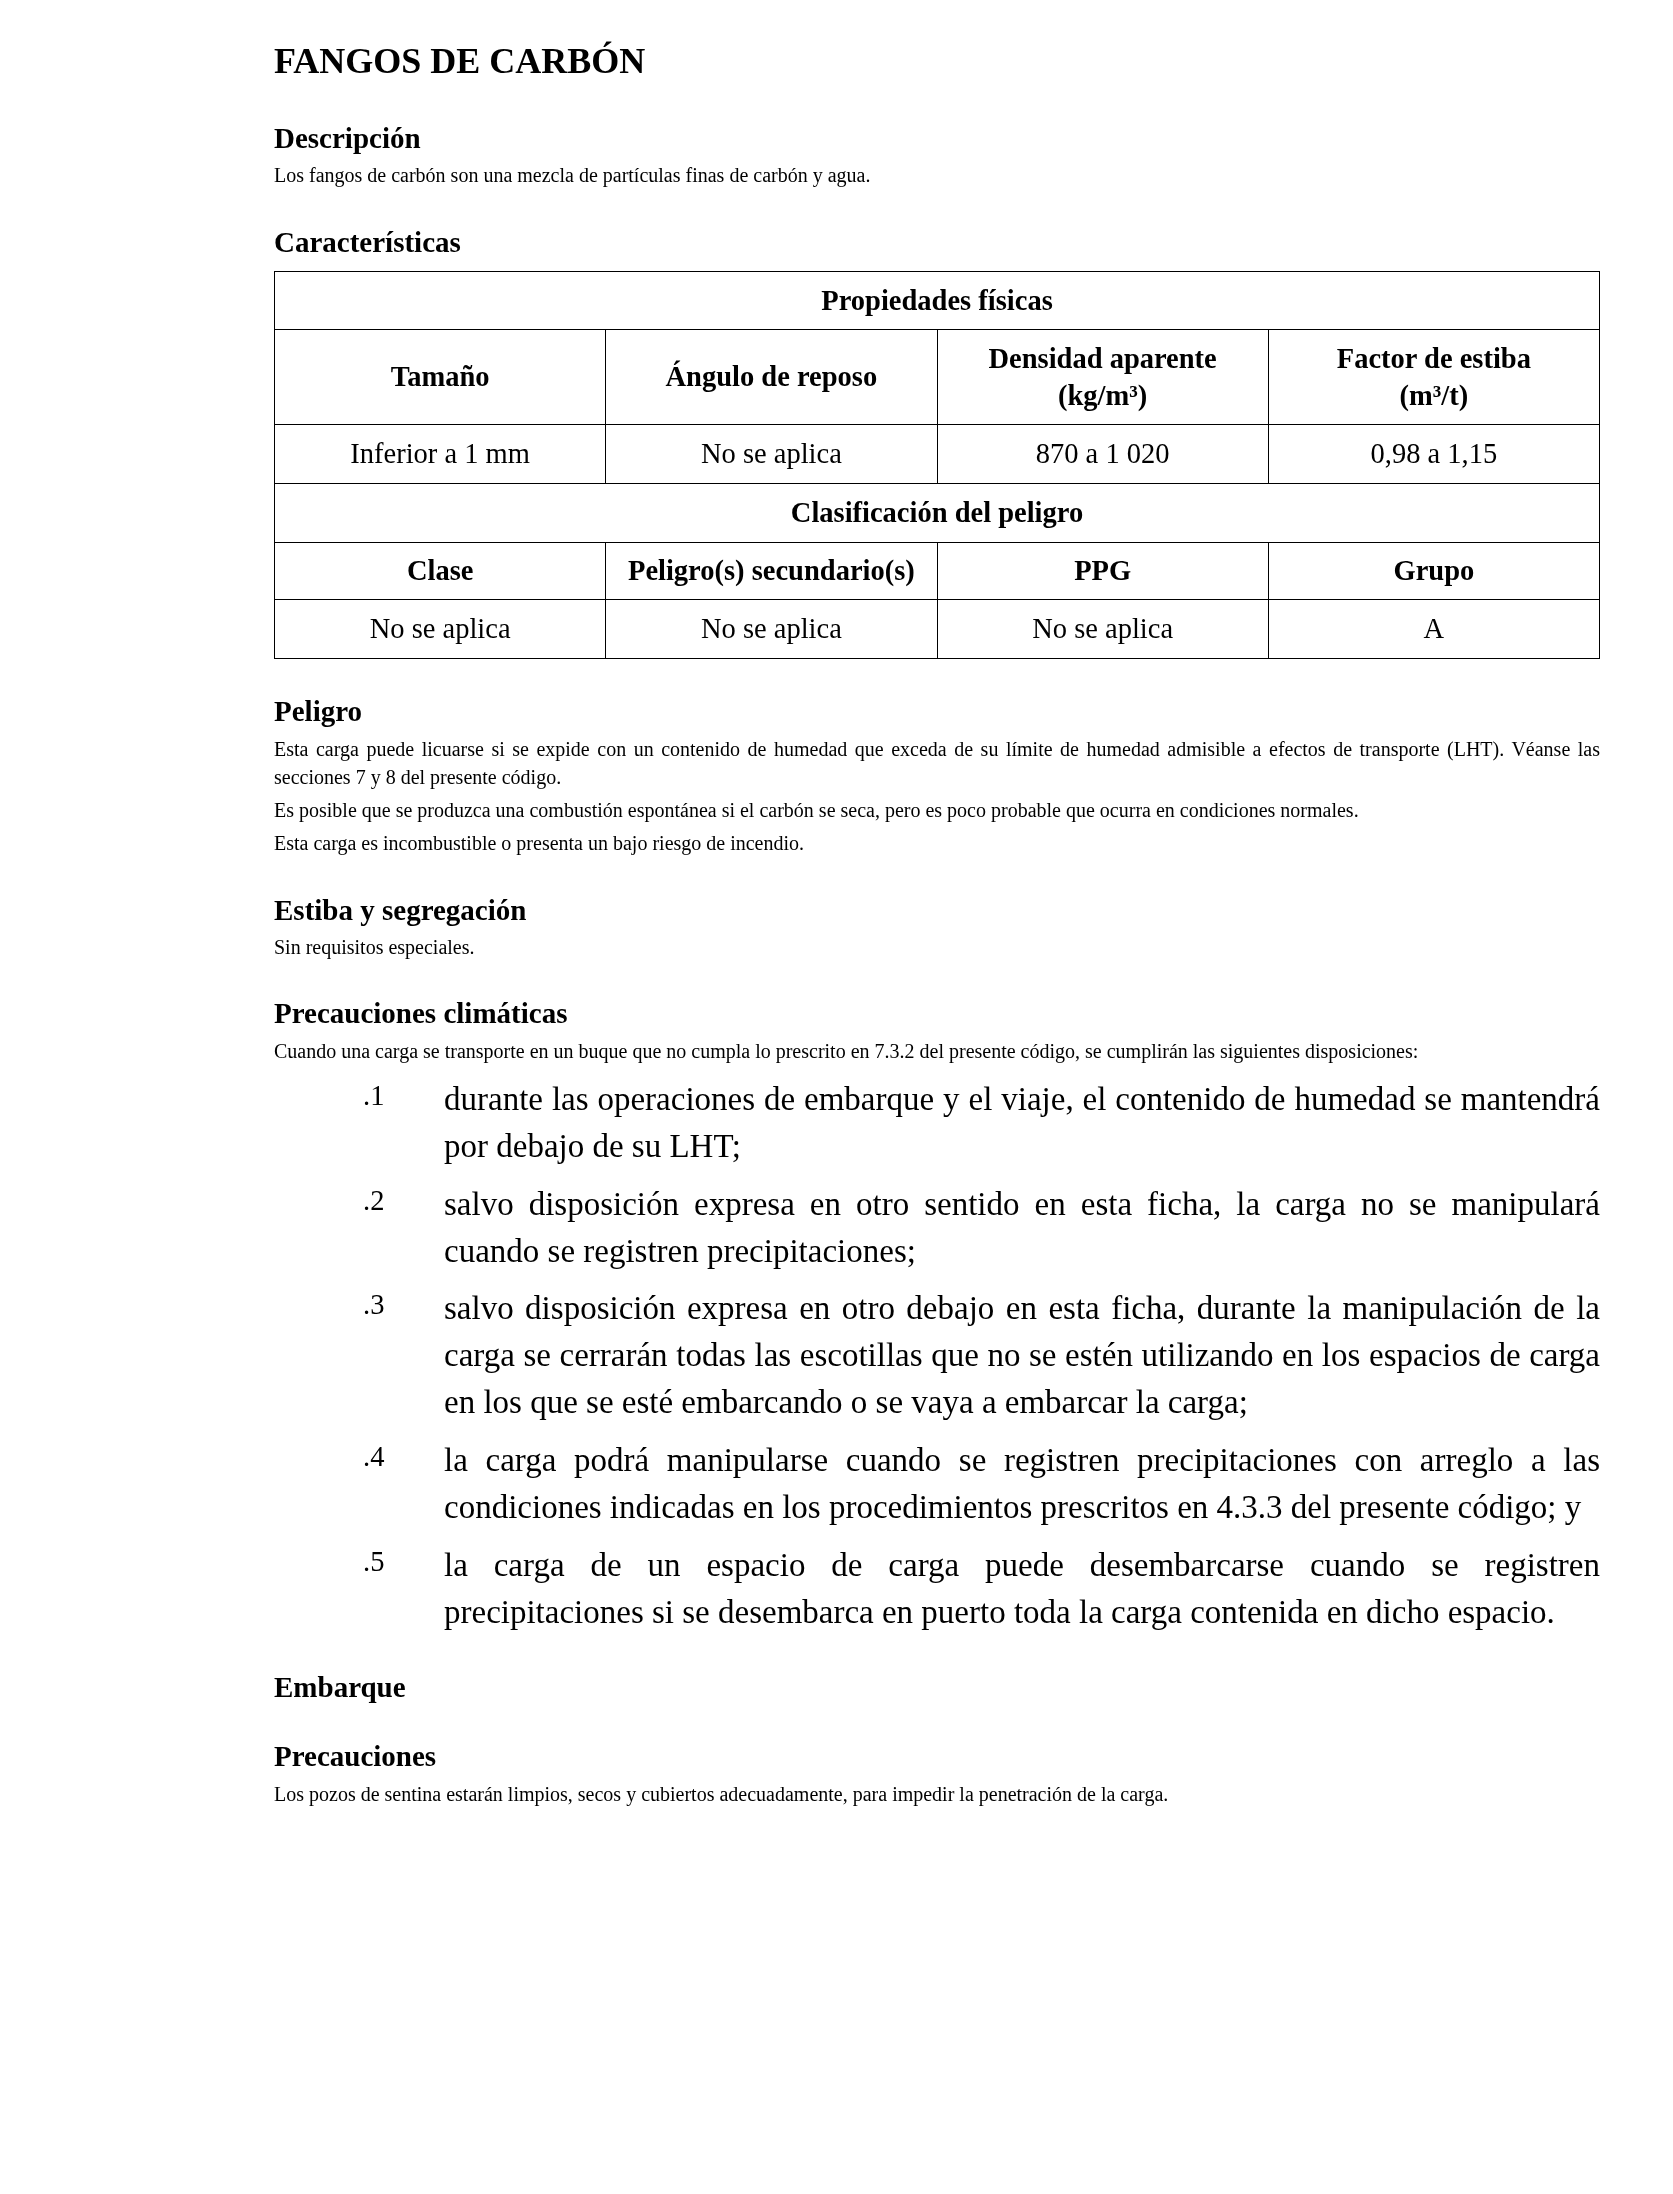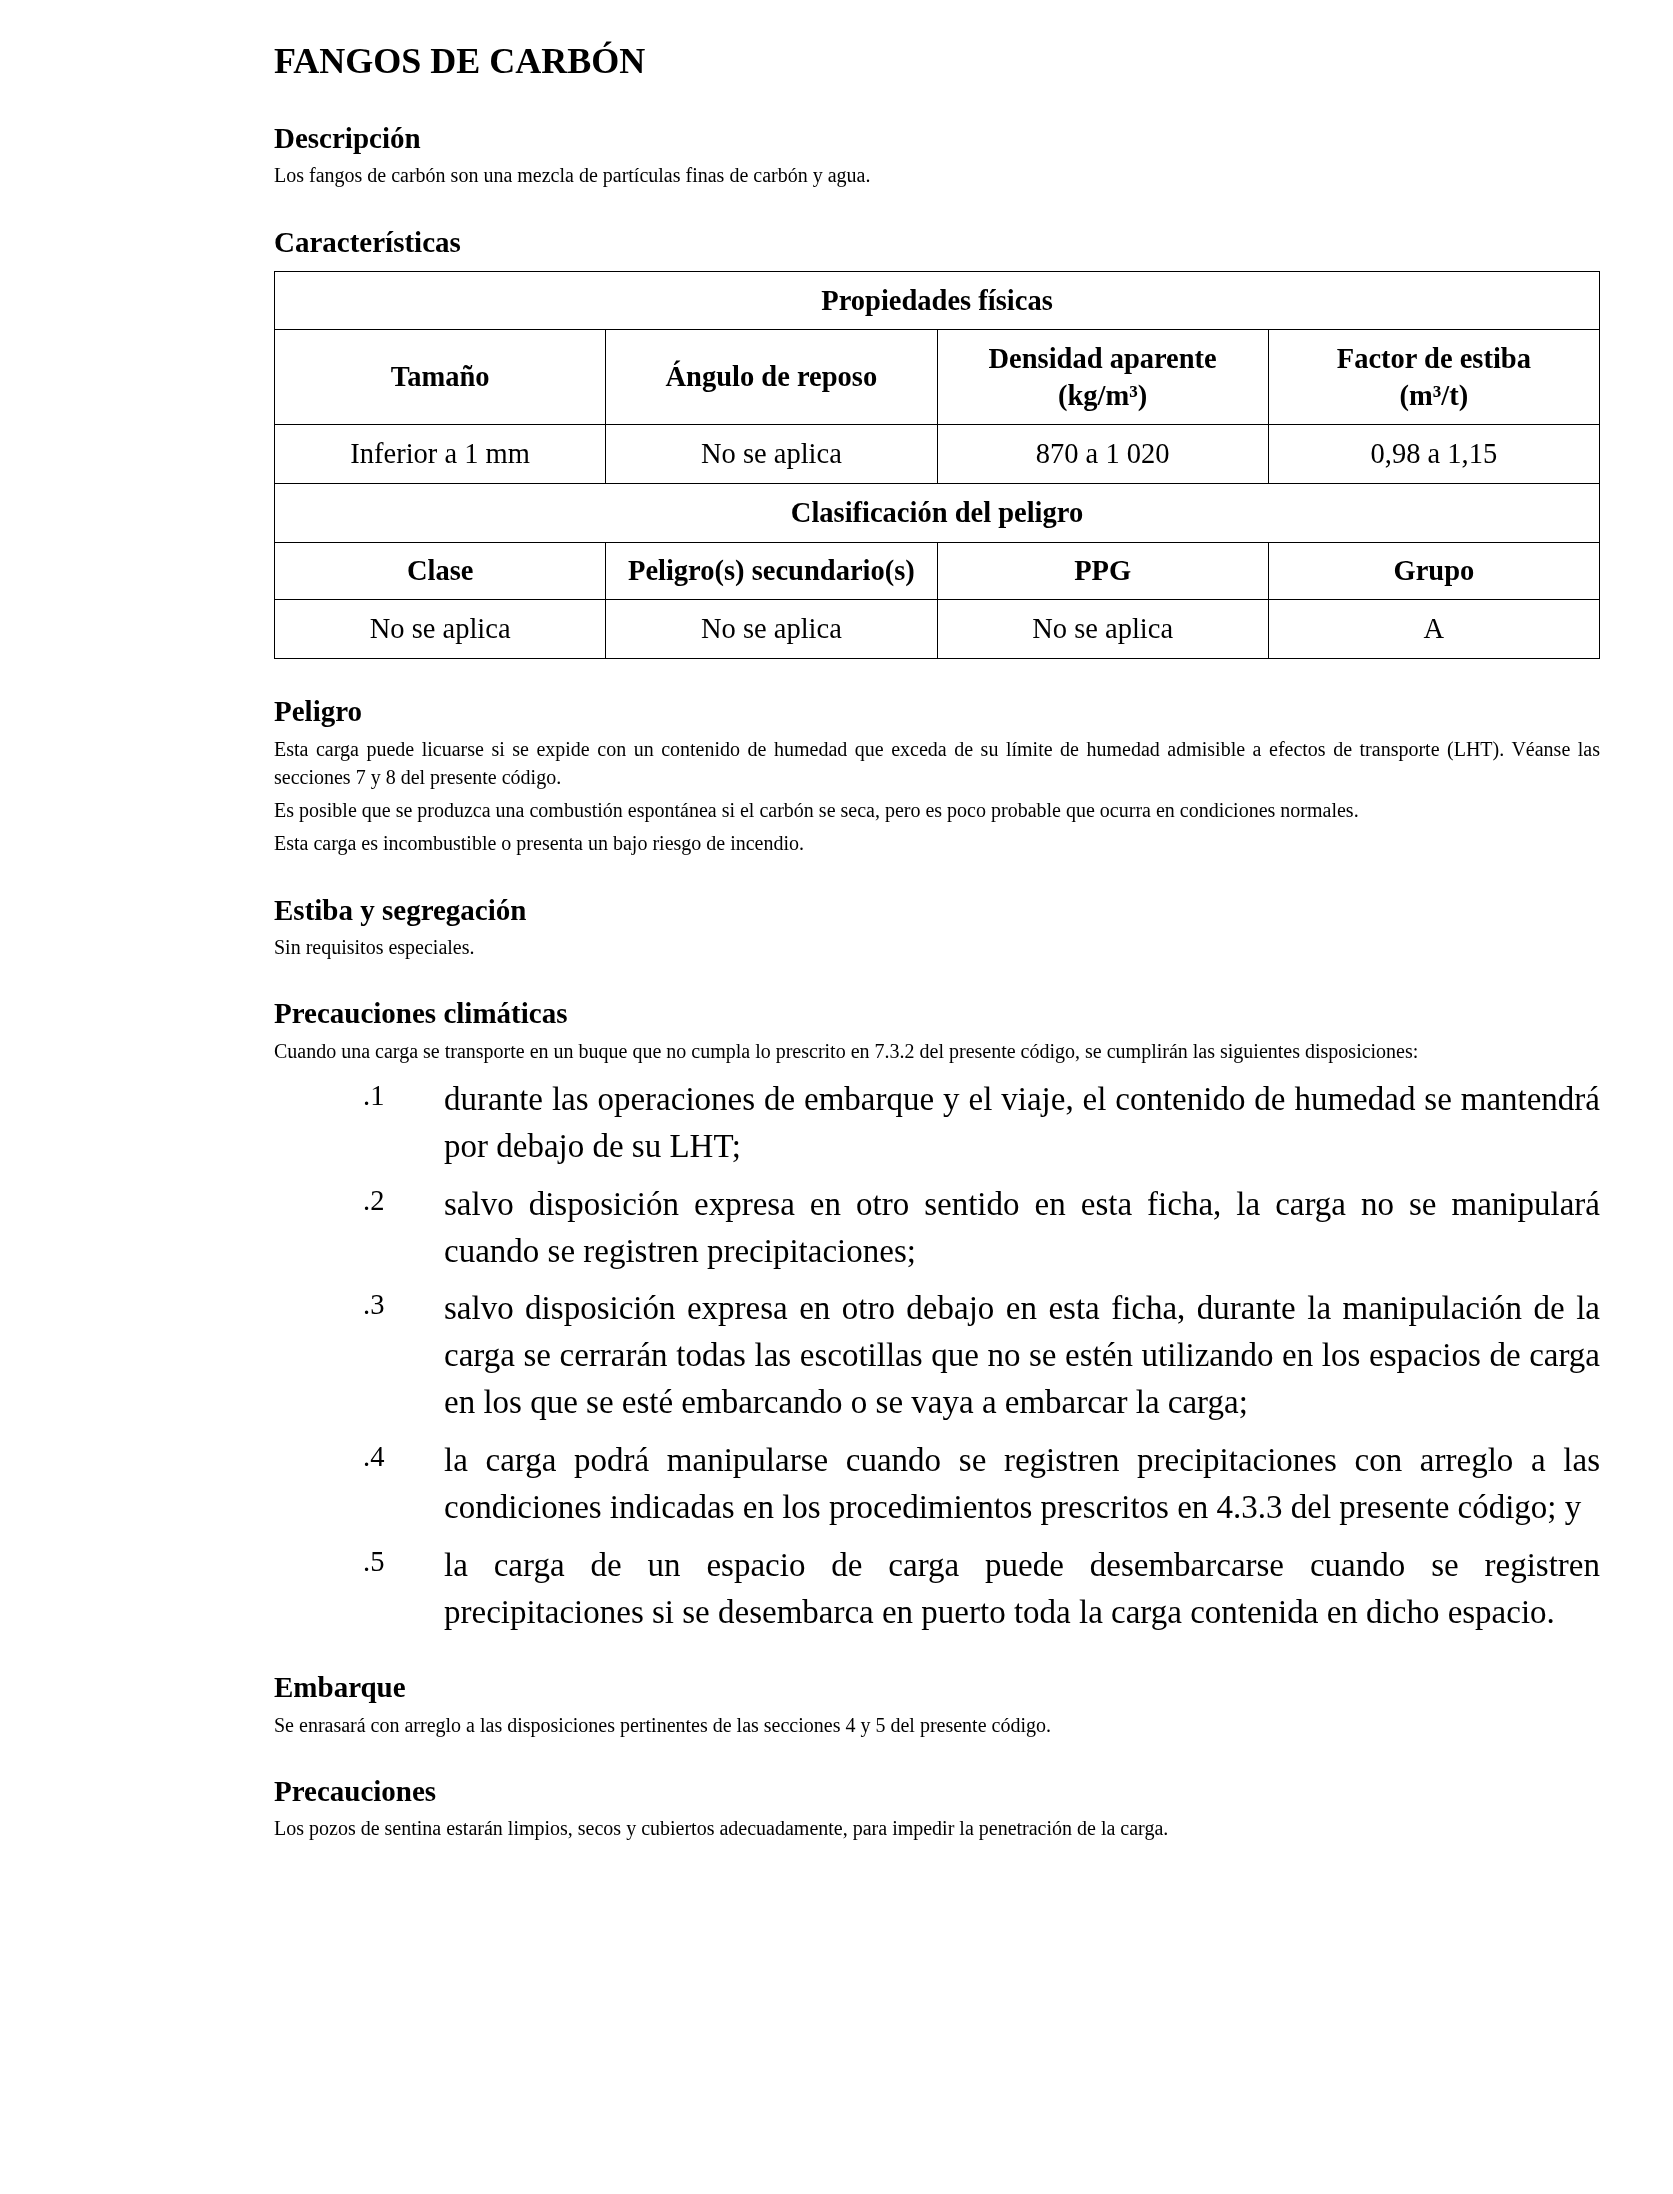--- a/index.html
+++ b/index.html
@@ -165,21 +165,20 @@
       </div>
       <div class="list-item">
         <span class="list-num">.5</span>
         <span class="list-text">la carga de un espacio de carga puede desembarcarse cuando se registren precipitaciones si se desembarca en puerto toda la carga contenida en dicho espacio.</span>
       </div>
     </div>
   </section>
 
   <section class="section">
     <h2 class="section-heading">Embarque</h2>
-    <p class="body-text">Se enrasará con arreglo a las disposiciones pertinentes de las secciones 4 y 5 del presente código.</p>
   </section>
 
   <section class="section">
     <h2 class="section-heading">Precauciones</h2>
     <p class="body-text">Los pozos de sentina estarán limpios, secos y cubiertos adecuadamente, para impedir la penetración de la carga.</p>
   </section>
 
 </div>
 
 

